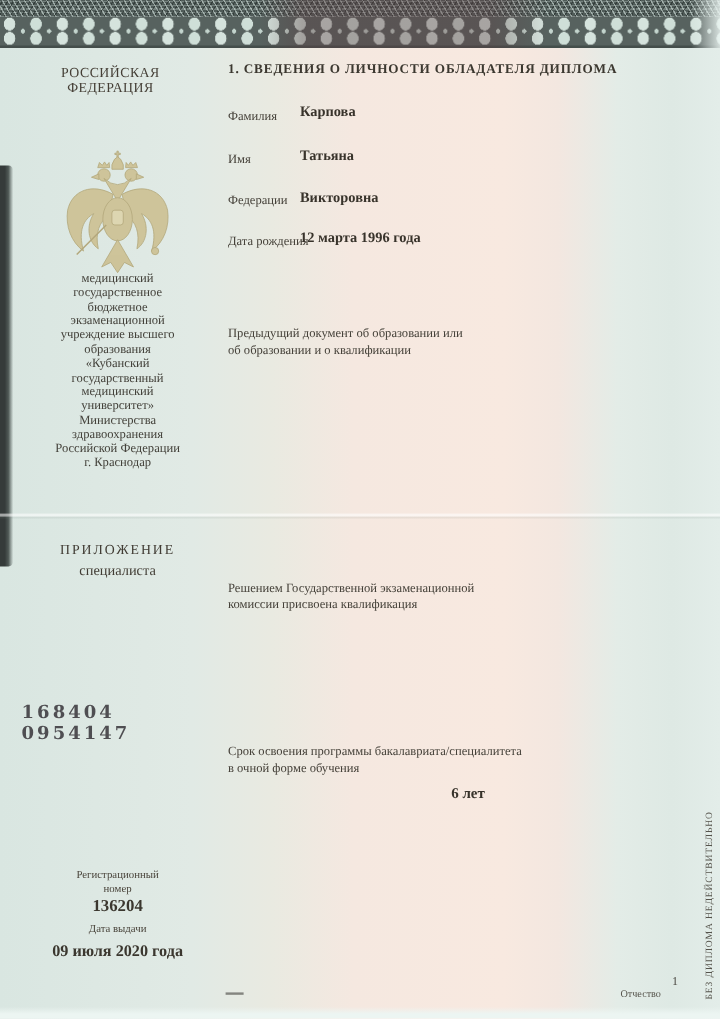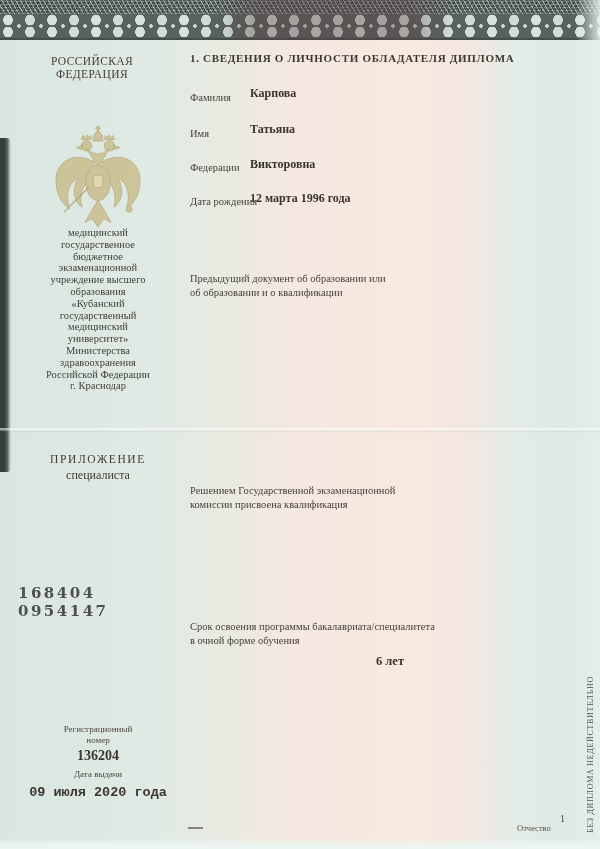--- a/index.html
+++ b/index.html
@@ -56,21 +56,21 @@
   .annex-l1{font-size:11.5px;letter-spacing:1.6px;}
   .annex-l2{font-size:17px;letter-spacing:0.5px;margin-top:2px;}
   .annex-l3{font-size:12px;margin-top:3px;}
   .serial{position:absolute;top:529px;left:-6px;right:0;text-align:left;padding-left:4px;
     font-family:"DejaVu Serif", serif;font-weight:bold;font-size:15px;
     letter-spacing:2.5px;color:#4f4e52;}
   .reg-block{position:absolute;top:629px;left:0;right:0;margin-top:40px;}
   .small-label{font-size:9px;line-height:11px;color:#4a453c;white-space:pre-line;}
   .reg-num{font-size:14px;font-weight:600;margin-top:2px;color:#3b372f;}
   .date-block{position:absolute;top:714px;left:0;right:0;}
-  .date-val{font-size:13.5px;font-weight:600;margin-top:5px;color:#3b372f;font-family:Liberation Mono, monospace;}
+  .date-val{font-size:13.5px;font-weight:600;margin-top:5px;color:#3b372f;}
   
   .sec-title{position:absolute;left:190px;font-size:11px;font-weight:600;
     letter-spacing:0.7px;color:#3c3830;}
   .s1-title{top:52px;} .s2-title{top:451px;}
   .f-label{position:absolute;left:190px;font-size:10.5px;color:#46423a;}
   .f-value{position:absolute;left:250px;width:290px;
     font-size:12px;font-weight:700;color:#38332b;}
   .lbl-r1{top:92px;text-align:center;} .val-r1{top:86px;}
   .lbl-r2{top:128px;} .val-r2{top:122px;}
   .lbl-r3{top:162px;} .val-r3{top:157px;}

